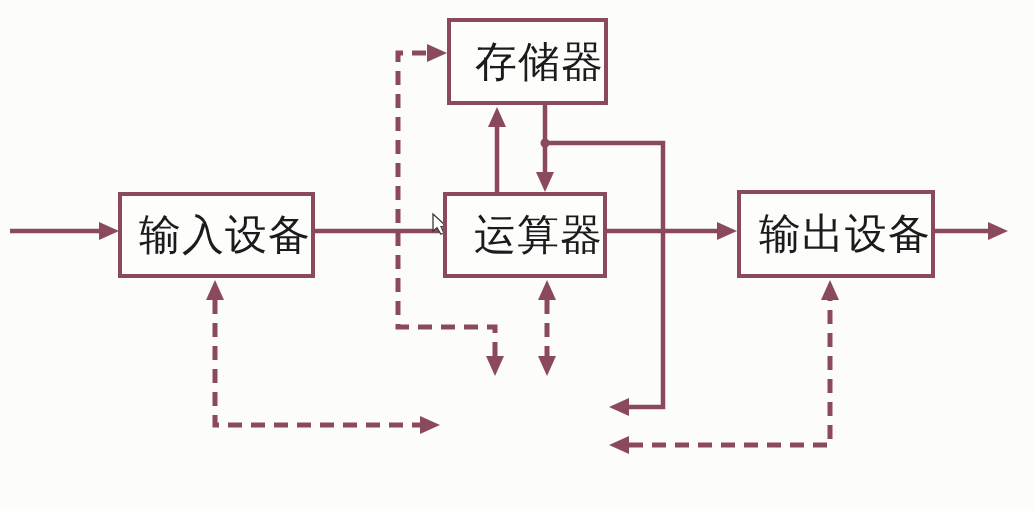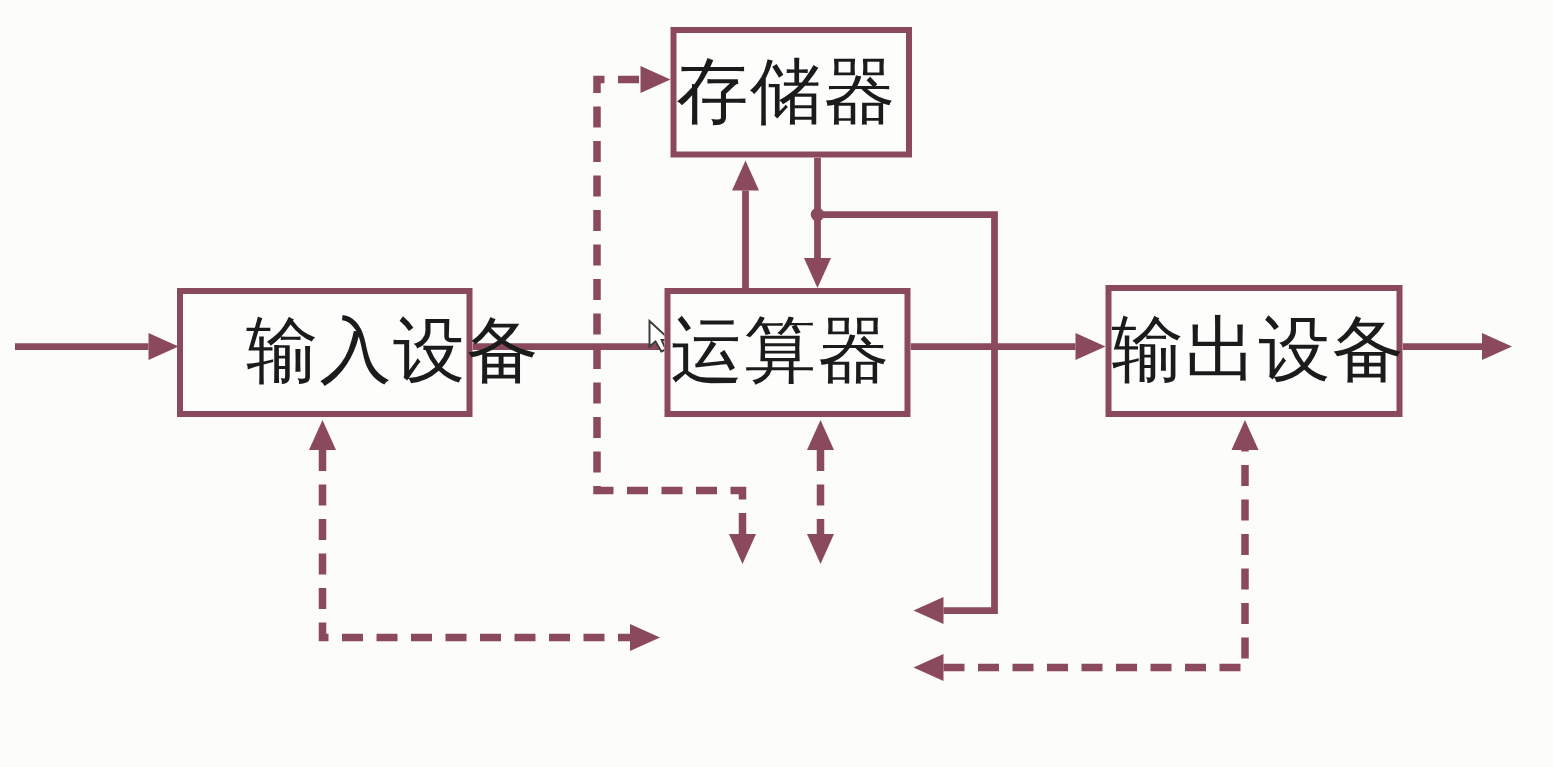--- a/index.html
+++ b/index.html
@@ -15,22 +15,22 @@
     background:var(--background);
     overflow:hidden;
     font-family:"Liberation Serif","DejaVu Serif",serif;
   }
   .stage svg{position:absolute;left:0;top:0;}
   .box{
     position:absolute;
     box-sizing:border-box;
     border:4px solid var(--accent);
     background:var(--box_fill);
-    display:flex;align-items:center;justify-content:flex-start;
-    font-size:48px;line-height:1;color:var(--text);
+    display:flex;align-items:center;justify-content:flex-end;
+    font-size:42px;line-height:1;color:var(--text);
     letter-spacing:1px;
     white-space:nowrap;
   }
   .b-memory {left:447px;top:18px;width:161px;height:87px;}
   .b-input  {left:118px;top:192px;width:197px;height:86px;padding-left:42px;}
   .b-alu    {left:443px;top:192px;width:164px;height:86px;}
   .b-output {left:737px;top:190px;width:198px;height:88px;}
   .b-control{left:442px;top:378px;width:165px;height:89px;}
 
   .solid-line{stroke:var(--accent);stroke-width:4.5;fill:none;}

